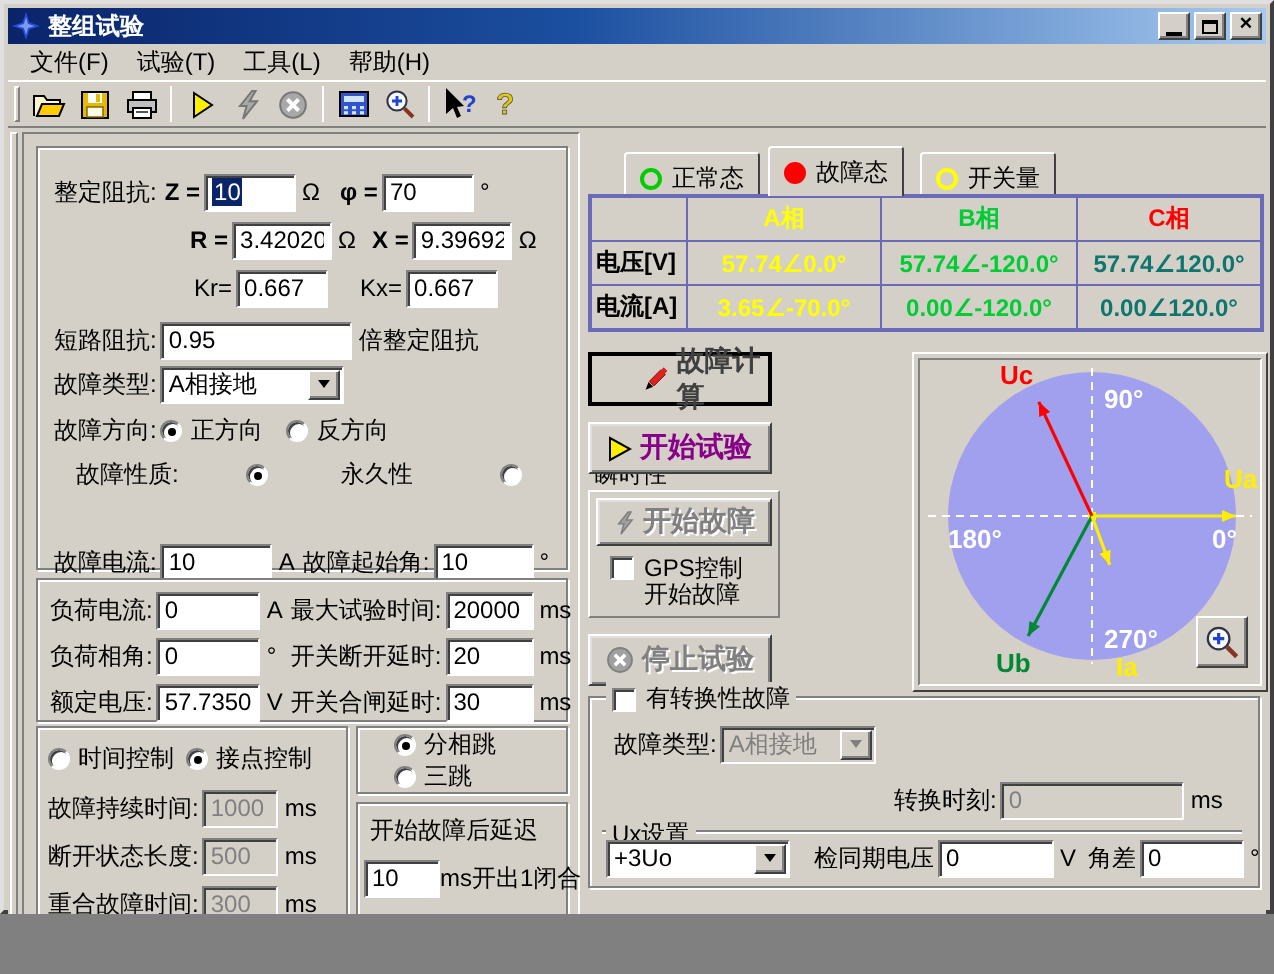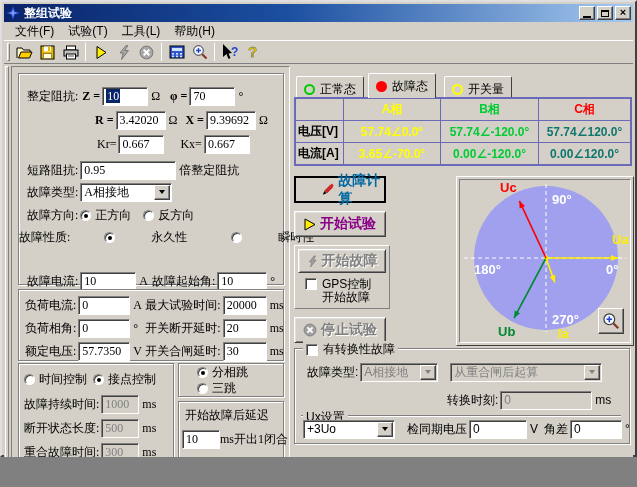--- a/index.html
+++ b/index.html
@@ -28,21 +28,21 @@
   .tb-grip{width:3px;height:18px;border:1px solid;border-color:#fff #808080 #808080 #fff;margin:0 3px 0 1px;}
   .tb-btn{width:23px;height:22px;display:flex;align-items:center;justify-content:center;background:#d4d0c8;border:1px solid transparent;}
   .tb-sep{width:1px;height:18px;background:#808080;border-right:1px solid #fff;margin:0 3px;}
   .statusbar{left:2px;top:463px;width:629px;height:20px;border-top:1px solid #fff;
     display:flex;align-items:center;padding:0 4px;background:#d4d0c8;}
   .sb-panel{border:1px solid;border-color:#808080 #fff #fff #808080;height:16px;display:flex;align-items:center;padding:12px 6px;}
   .led{width:11px;height:11px;border-radius:50%;margin-left:3px;border:1px solid #333;box-shadow:inset 1px 1px 1px rgba(255,255,255,.6);}
   
   .client{left:2px;top:62px;width:629px;height:401px;background:#d4d0c8;}
   .dlg-grip{left:1px;top:2px;width:4px;height:396px;border:1px solid;border-color:#fff #808080 #808080 #fff;}
-  .left-panel{left:7px;top:2px;width:279px;height:396px;border:1px solid;border-color:#808080 #fff #fff #808080;font-family:Liberation Serif, serif;}
+  .left-panel{left:7px;top:2px;width:279px;height:396px;border:1px solid;border-color:#808080 #fff #fff #808080;}
   .right-panel{left:288px;top:0px;width:341px;height:400px;}
   
   .grp{border:1px solid #808080;box-shadow:1px 1px 0 #ffffff, inset 1px 1px 0 #ffffff;}
   .grp-legend{position:absolute;top:-8px;left:8px;background:#d4d0c8;padding:0 3px;display:flex;align-items:center;}
   
   .row{position:absolute;display:flex;align-items:center;white-space:nowrap;height:20px;}
   .lbl{margin-right:2px;}
   .blbl{font-weight:bold;margin:0 2px;}
   .in{height:19px;background:#fff;border:1px solid;border-color:#808080 #fff #fff #808080;
       box-shadow:inset 1px 1px 0 #404040;font-family:inherit;font-size:12px;padding:0 3px;color:#000;}
@@ -63,35 +63,35 @@
   .radio{width:11px;height:11px;border-radius:50%;background:#fff;border:1px solid;
       border-color:#808080 #fff #fff #808080;box-shadow:inset 1px 1px 0 #404040;
       margin-right:4px;position:relative;flex:none;}
   .radio.checked::after{content:"";position:absolute;left:3px;top:3px;width:4px;height:4px;border-radius:50%;background:#000;}
   .radio-lbl{margin-right:12px;}
   .checkbox{width:12px;height:12px;background:#fff;border:1px solid;
       border-color:#808080 #fff #fff #808080;box-shadow:inset 1px 1px 0 #404040;margin-right:5px;flex:none;}
   
   .tab{position:absolute;height:21px;background:#d4d0c8;border:1px solid;
       border-color:#fff #404040 #d4d0c8 #fff;border-radius:2px 2px 0 0;
-      display:flex;align-items:center;padding:12px 7px;gap:5px;}
+      display:flex;align-items:center;padding:12px 7px;gap:5px;margin-left:16px;}
   .tab.selected{height:24px;top:9px;z-index:2;border-bottom:none;}
   .tab-dot{width:11px;height:11px;border-radius:50%;border:2px solid currentColor;flex:none;}
   .tab-dot.filled{background:currentColor;}
   .tab-lbl{color:#000;}
   .vtable{position:absolute;border:2px solid #6a6ab8;background:#6a6ab8;
       display:grid;grid-template-columns:47px 96px 97px 91px;grid-auto-rows:21px;gap:1px;}
   .vt-cell{background:#d4d0c8;display:flex;align-items:center;justify-content:center;font-weight:bold;font-size:12px;overflow:hidden;}
   .vt-rowlbl{justify-content:flex-start;padding-left:2px;}
   
   .act-btn{position:absolute;background:#d4d0c8;border:1px solid;
       border-color:#fff #404040 #404040 #fff;box-shadow:inset 1px 1px 0 #dfdfdf, inset -1px -1px 0 #808080;
       display:flex;align-items:center;justify-content:center;gap:4px;font-weight:bold;font-size:14px;}
   .act-btn.focused{border:2px solid #000;box-shadow:none;}
-  .txt-blue{color:#0369a1;padding-left:26px;}
+  .txt-blue{color:#404040;padding-left:26px;}
   .txt-purple{color:#880088;}
   .txt-dis{color:#808080;text-shadow:1px 1px 0 #fff;}
   
   .phasor-box{border:1px solid;border-color:#fff #404040 #404040 #fff;padding:2px;background:#d4d0c8;}
   .phasor-inner{width:100%;height:100%;border:1px solid;border-color:#808080 #fff #fff #808080;position:relative;background:#d4d0c8;}
   .ph-lbl{position:absolute;color:#fff;font-weight:bold;font-size:13px;}
   .vec-lbl{position:absolute;font-weight:bold;font-size:13px;}
   .mag-btn{position:absolute;width:26px;height:26px;background:#d4d0c8;border:1px solid;
       border-color:#fff #404040 #404040 #fff;box-shadow:inset -1px -1px 0 #808080;
       display:flex;align-items:center;justify-content:center;}
@@ -249,21 +249,21 @@
               </span>
           </span>
         </div>
         <div class="row" style="left:8px;top:131px;">
           <span class="lbl">故障方向:</span>
           <span class="radio checked"></span>
           <span class="radio-lbl">正方向</span>
           <span class="radio"></span>
           <span class="radio-lbl">反方向</span>
         </div>
-        <div class="row" style="left:0;top:153px;gap:32px;">
+        <div class="row" style="left:19px;top:153px;gap:32px;">
           <span class="lbl">故障性质:</span>
           <span class="radio checked"></span>
           <span class="radio-lbl">永久性</span>
           <span class="radio"></span>
           <span class="radio-lbl">瞬时性</span>
         </div>
         <div class="row" style="left:8px;top:188px;top:188px;"></div>
 
         <div class="row" style="left:8px;top:186px;">
           <span class="lbl" style="visibility:hidden;">.</span>
@@ -462,26 +462,20 @@
           <span>有转换性故障</span>
         </div>
         <div class="row" style="left:12px;top:13px;">
           <span class="lbl">故障类型:</span>
           <span class="dd dis" style="width:78px;">
             <span class="dd-text">A相接地</span>
             <span class="dd-btn">
                 <span class="arrow-down"></span>
               </span>
           </span>
-          <span class="dd dis" style="width:152px;margin-left:12px;">
-            <span class="dd-text">从重合闸后起算</span>
-            <span class="dd-btn">
-                <span class="arrow-down"></span>
-              </span>
-          </span>
         </div>
         <div class="row" style="left:152px;top:41px;">
           <span class="lbl">转换时刻:</span>
           <input class="in dis" style="width: 92px;" value="0">
           <span class="unit">ms</span>
         </div>
         <div class="ux-sep" style="top:66px;">
           <span class="ux-title">Ux设置</span>
         </div>
         <div class="row" style="left:8px;top:70px;">

